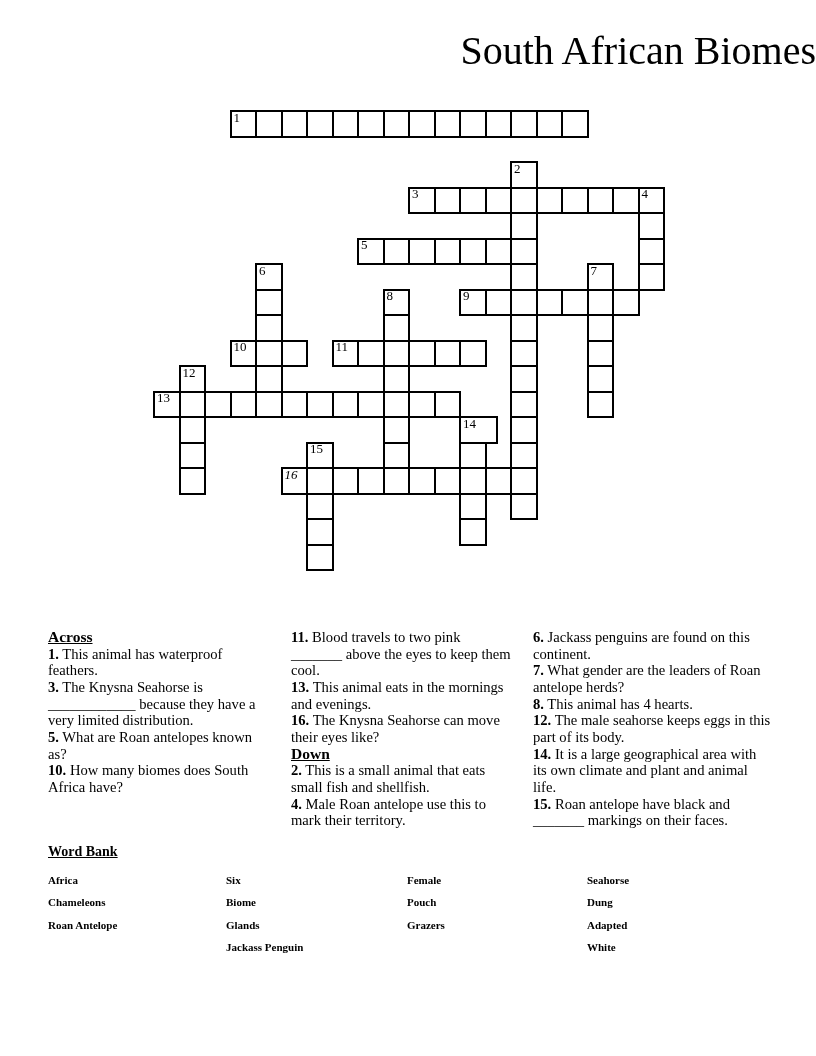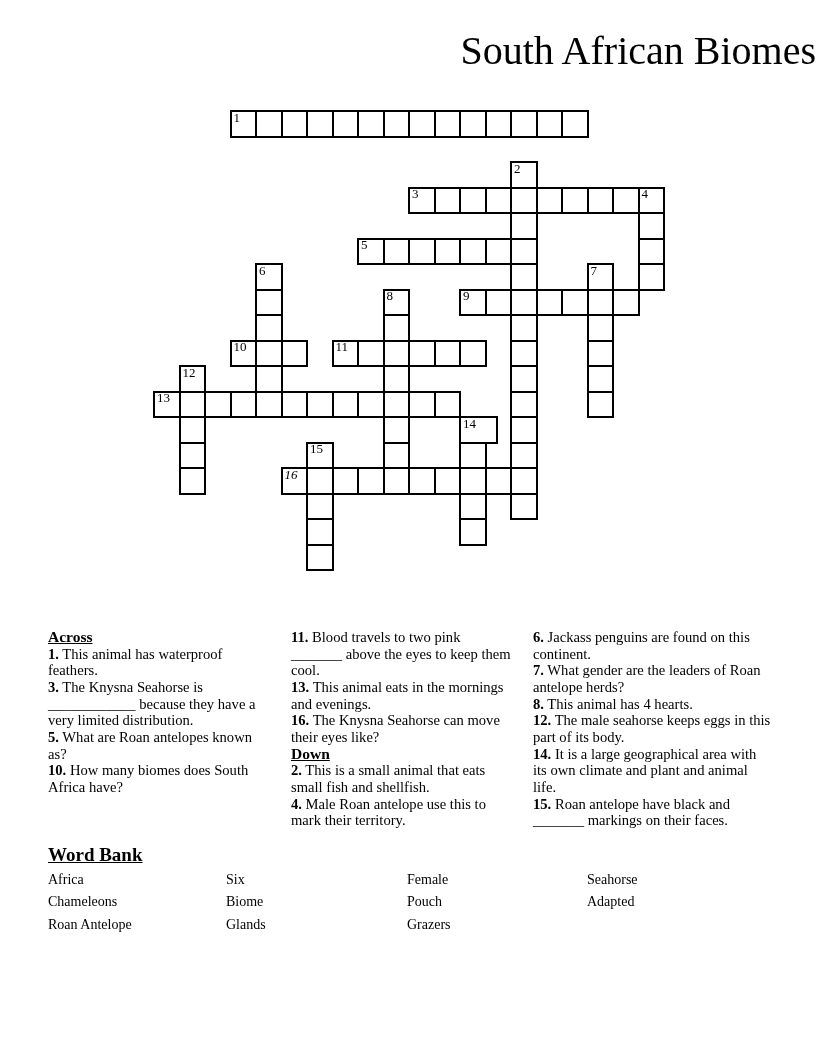--- a/index.html
+++ b/index.html
@@ -13,23 +13,23 @@
         box-sizing:border-box;background:#fff;}
   .cell .num{position:absolute;top:-1.5px;left:2px;font-size:13px;line-height:1.15;}
   
   .clue-col{position:absolute;top:629px;font-size:14.6px;line-height:16.65px;}
   .clue-col.c0{left:48px;width:224px;}
   .clue-col.c1{left:291px;width:224px;}
   .clue-col.c2{left:533px;width:238px;}
   .clue-header{font-weight:bold;text-decoration:underline;font-size:15.5px;}
   .clue-num{font-weight:bold;}
   
-  .wb-header{position:absolute;left:48px;top:844px;font-size:19px;font-weight:bold;
+  .wb-header{position:absolute;left:48px;top:844px;font-size:14px;font-weight:bold;
              text-decoration:underline;line-height:1.2;}
-  .wb-col{position:absolute;top:869px;font-size:14px;line-height:22.4px;}
+  .wb-col{position:absolute;top:869px;font-size:11px;line-height:22.4px;font-weight:bold;}
   .wb-col.w0{left:48px;width:175px;}
   .wb-col.w1{left:226px;width:178px;}
   .wb-col.w2{left:407px;width:177px;}
   .wb-col.w3{left:587px;width:180px;}
 </style>
 </head>
 <body>
 
 <div class="page">
   <h1 class="title">South African Biomes</h1>
@@ -202,24 +202,27 @@
   <div>
     <div class="wb-col w0">
         <div>Africa</div>
         <div>Chameleons</div>
         <div>Roan Antelope</div>
       </div>
     <div class="wb-col w1">
         <div>Six</div>
         <div>Biome</div>
         <div>Glands</div>
+        <div>Jackass Penguin</div>
       </div>
     <div class="wb-col w2">
         <div>Female</div>
         <div>Pouch</div>
         <div>Grazers</div>
       </div>
     <div class="wb-col w3">
         <div>Seahorse</div>
+        <div>Dung</div>
         <div>Adapted</div>
+        <div>White</div>
       </div>
   </div>
 </div>
 
 </body></html>

